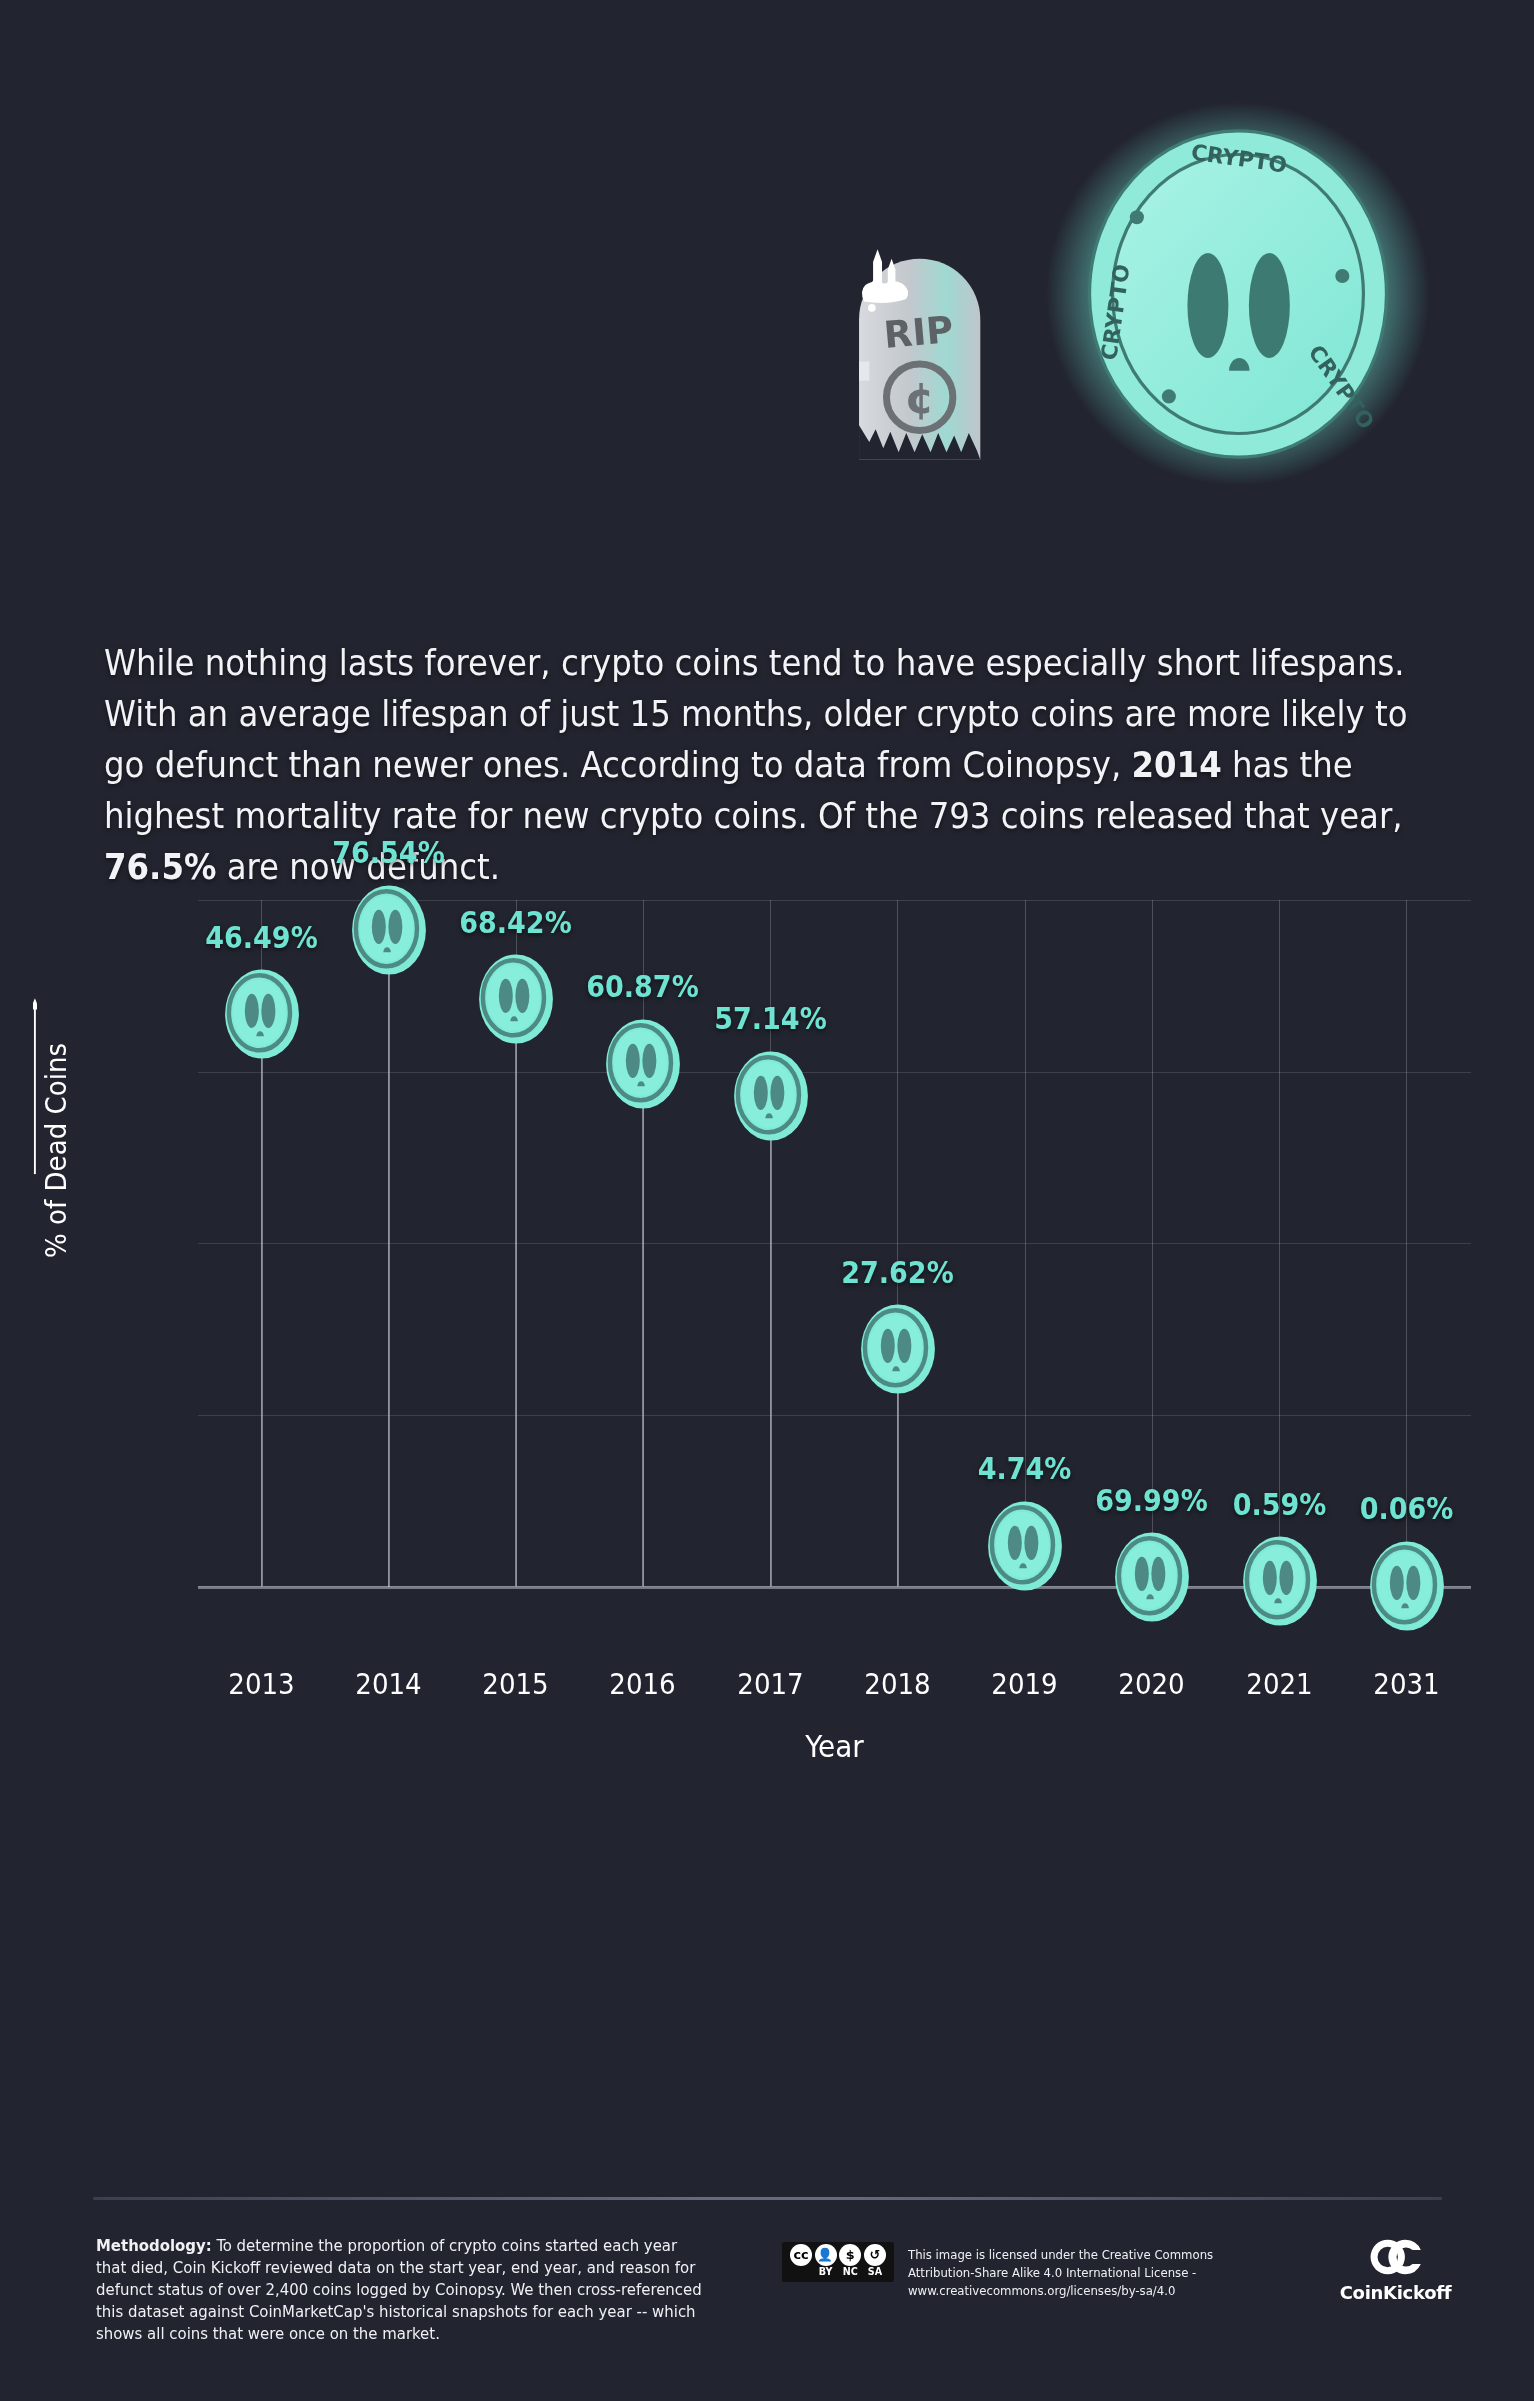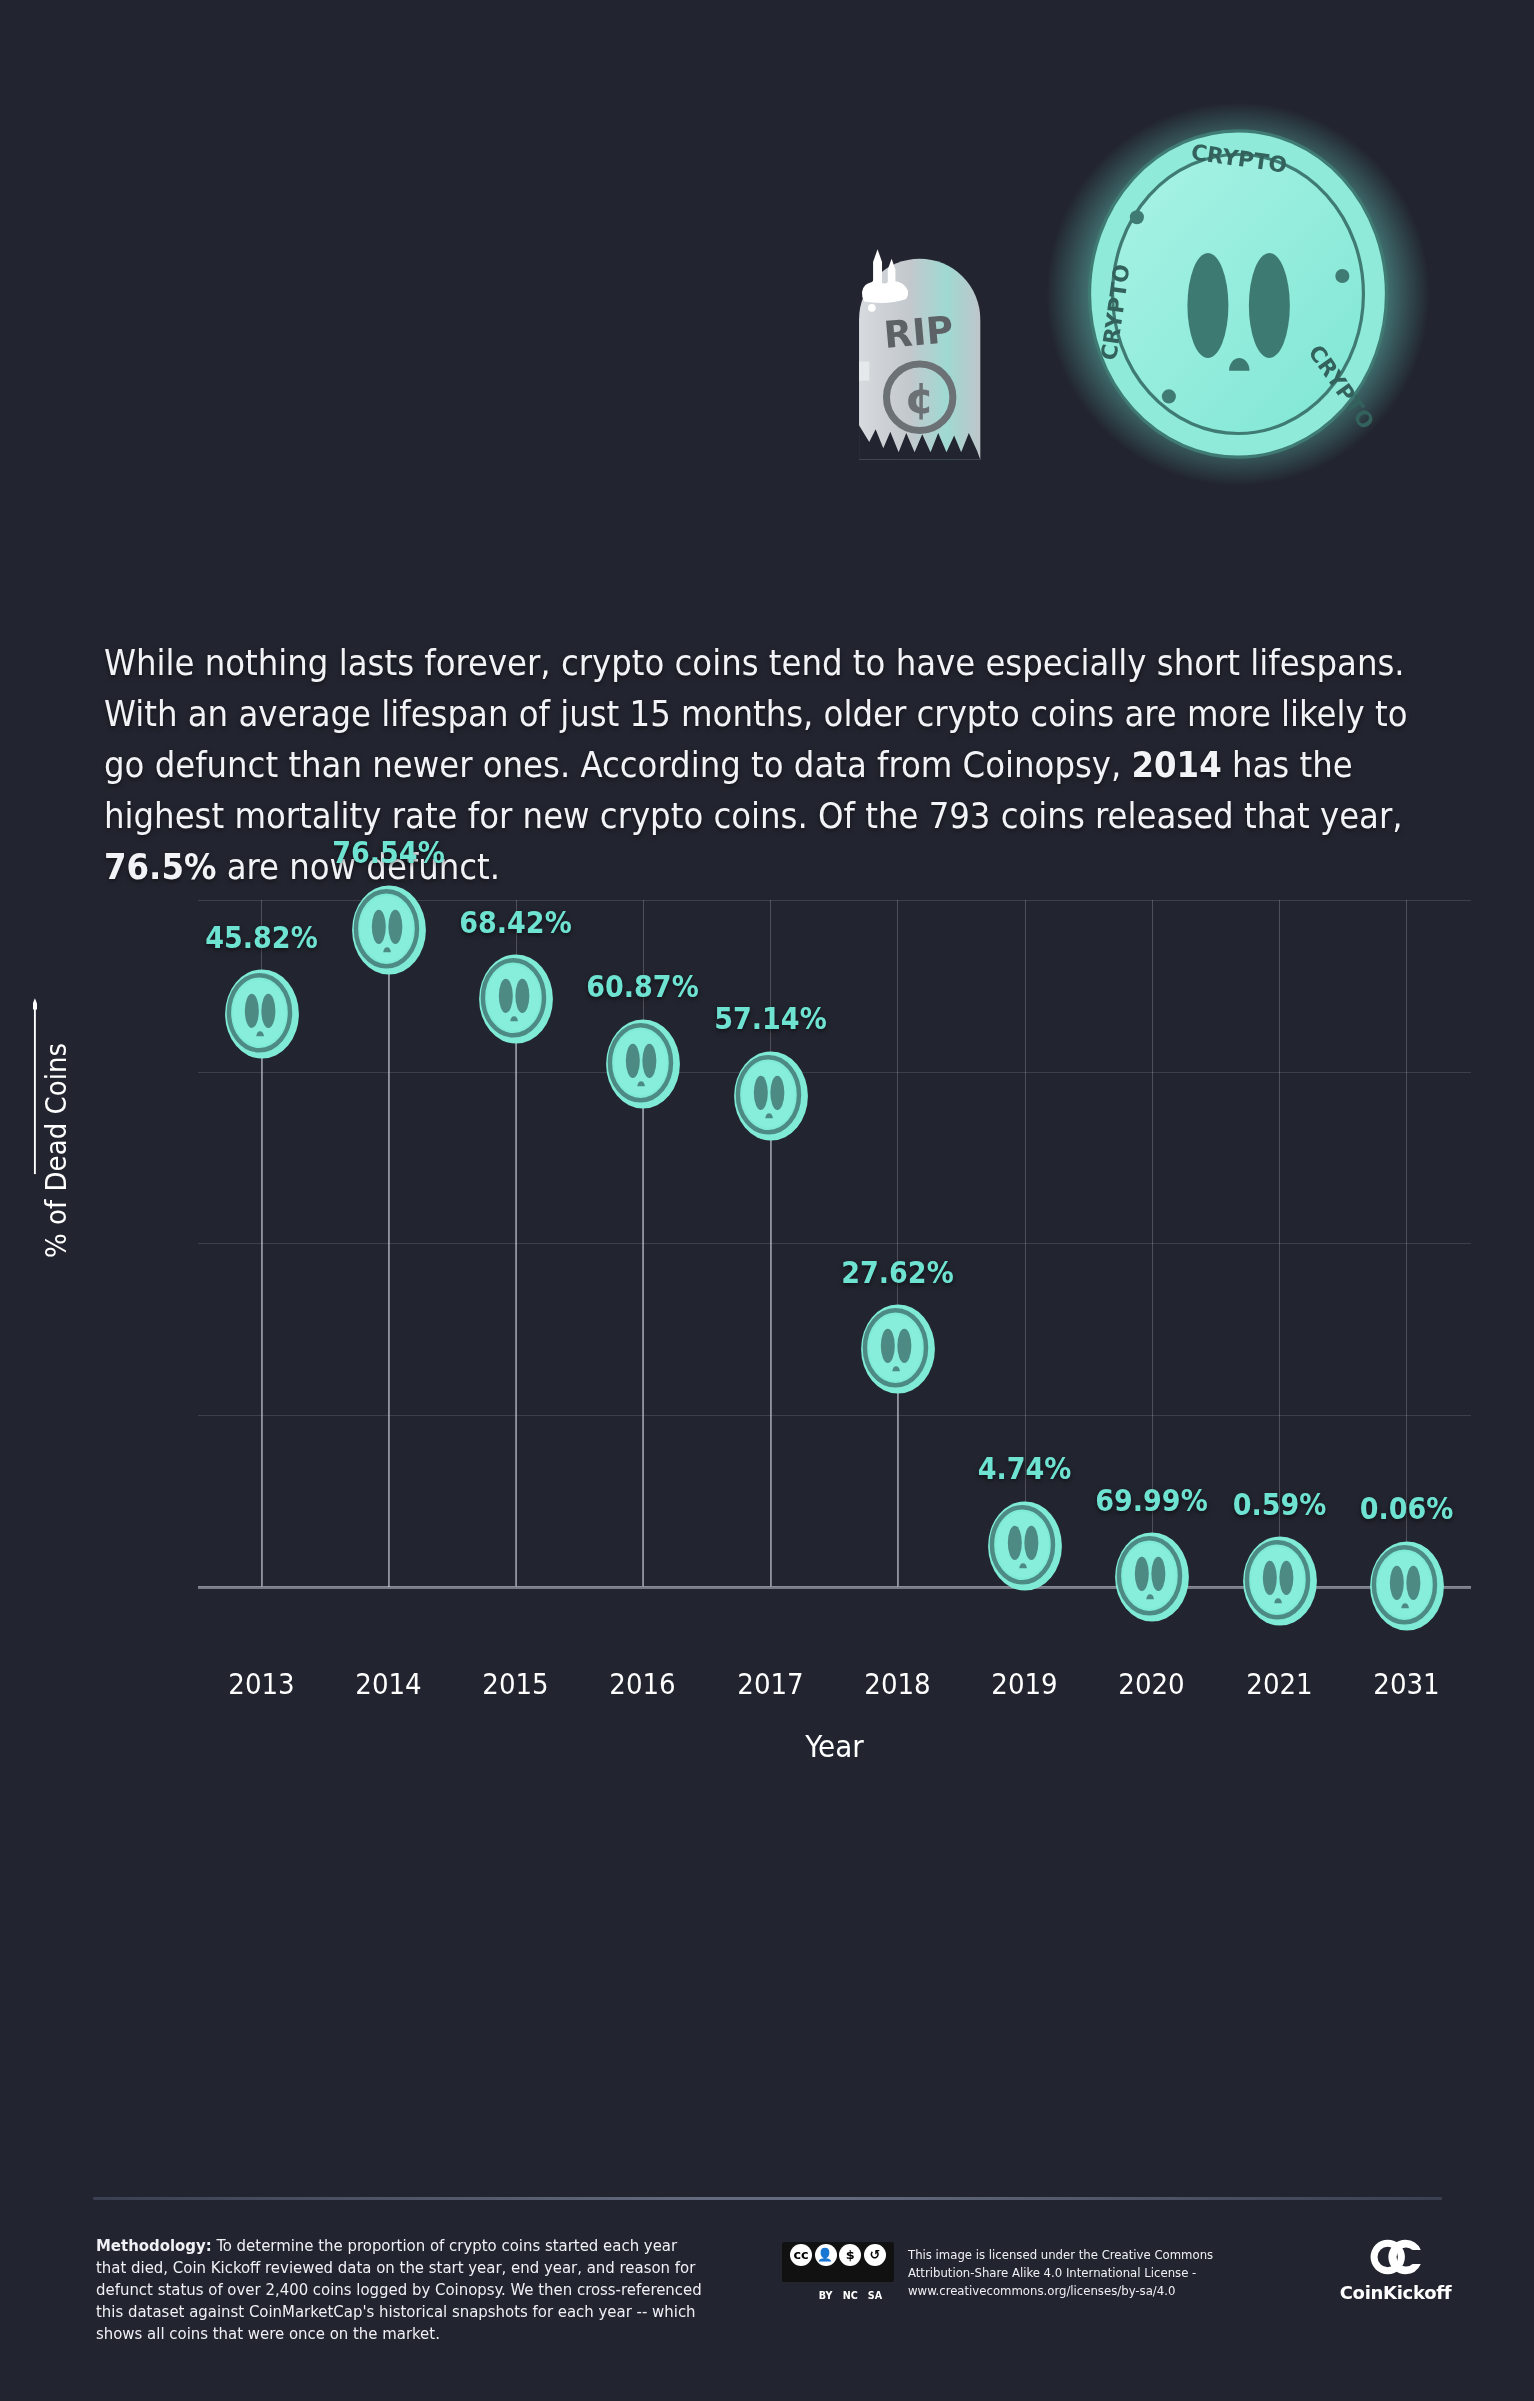--- a/index.html
+++ b/index.html
@@ -92,21 +92,21 @@
   .method {
     position:absolute; left:96px; top:2235px; width:614px;
     font-size:16.6px; line-height:1.33; color:#EFF1F5;
     font-family:"DejaVu Sans", sans-serif; font-stretch:condensed;
   }
   .method b { font-weight:bold; }
   .cc { position:absolute; left:782px; top:2242px; }
   .cc-badge {
     width:112px; height:40px; background:#111; border-radius:2.6px;
     display:flex; flex-direction:column; align-items:center; justify-content:flex-start;
-    padding-top:1.9px; box-sizing:border-box;gap:24px;
+    padding-top:1.9px; box-sizing:border-box;
   }
   .cc-row { display:flex; gap:2.6px; }
   .cc-circ {
     width:22px; height:22px; border-radius:50%; background:#fff; color:#000;
     display:flex; align-items:center; justify-content:center;
     font-size:12.8px; font-weight:bold;
     font-family:"DejaVu Sans", sans-serif;
   }
   .cc-letters { display:flex; gap:2.6px; margin-top:0.6px; }
   .cc-letters span {
@@ -204,21 +204,21 @@
         <div class="vline" style="left: 63px;"></div>
         <div class="stem" style="left: 63px; top: 114px; height: 572px;"></div>
         <svg class="marker" viewBox="0 0 132 150" style="left: 64px; top: 114px;">
           <ellipse cx="66" cy="75" rx="58" ry="70" fill="#7FEBD6"></ellipse>
           <ellipse cx="62" cy="73" rx="48" ry="59" fill="none" stroke="#4d8a83" stroke-width="7"></ellipse>
           <ellipse cx="62" cy="73" rx="42" ry="52" fill="#86EEDA"></ellipse>
           <ellipse cx="50" cy="70" rx="11" ry="27" fill="#4d8a83"></ellipse>
           <ellipse cx="76" cy="70" rx="11" ry="27" fill="#4d8a83"></ellipse>
           <path d="M57 110 a6 8 0 0 1 12 0 z" fill="#4d8a83"></path>
         </svg>
-        <div class="dlabel" style="left: 64px; top: 19.7px;">45.82%</div>
+        <div class="dlabel" style="left: 64px; top: 19.7px;">46.49%</div>
         <div class="xtick" style="left: 64px;">2013</div>
         <div class="vline" style="left: 190px;"></div>
         <div class="stem" style="left: 190px; top: 30px; height: 657px;"></div>
         <svg class="marker" viewBox="0 0 132 150" style="left: 191px; top: 30px;">
           <ellipse cx="66" cy="75" rx="58" ry="70" fill="#7FEBD6"></ellipse>
           <ellipse cx="62" cy="73" rx="48" ry="59" fill="none" stroke="#4d8a83" stroke-width="7"></ellipse>
           <ellipse cx="62" cy="73" rx="42" ry="52" fill="#86EEDA"></ellipse>
           <ellipse cx="50" cy="70" rx="11" ry="27" fill="#4d8a83"></ellipse>
           <ellipse cx="76" cy="70" rx="11" ry="27" fill="#4d8a83"></ellipse>
           <path d="M57 110 a6 8 0 0 1 12 0 z" fill="#4d8a83"></path>

